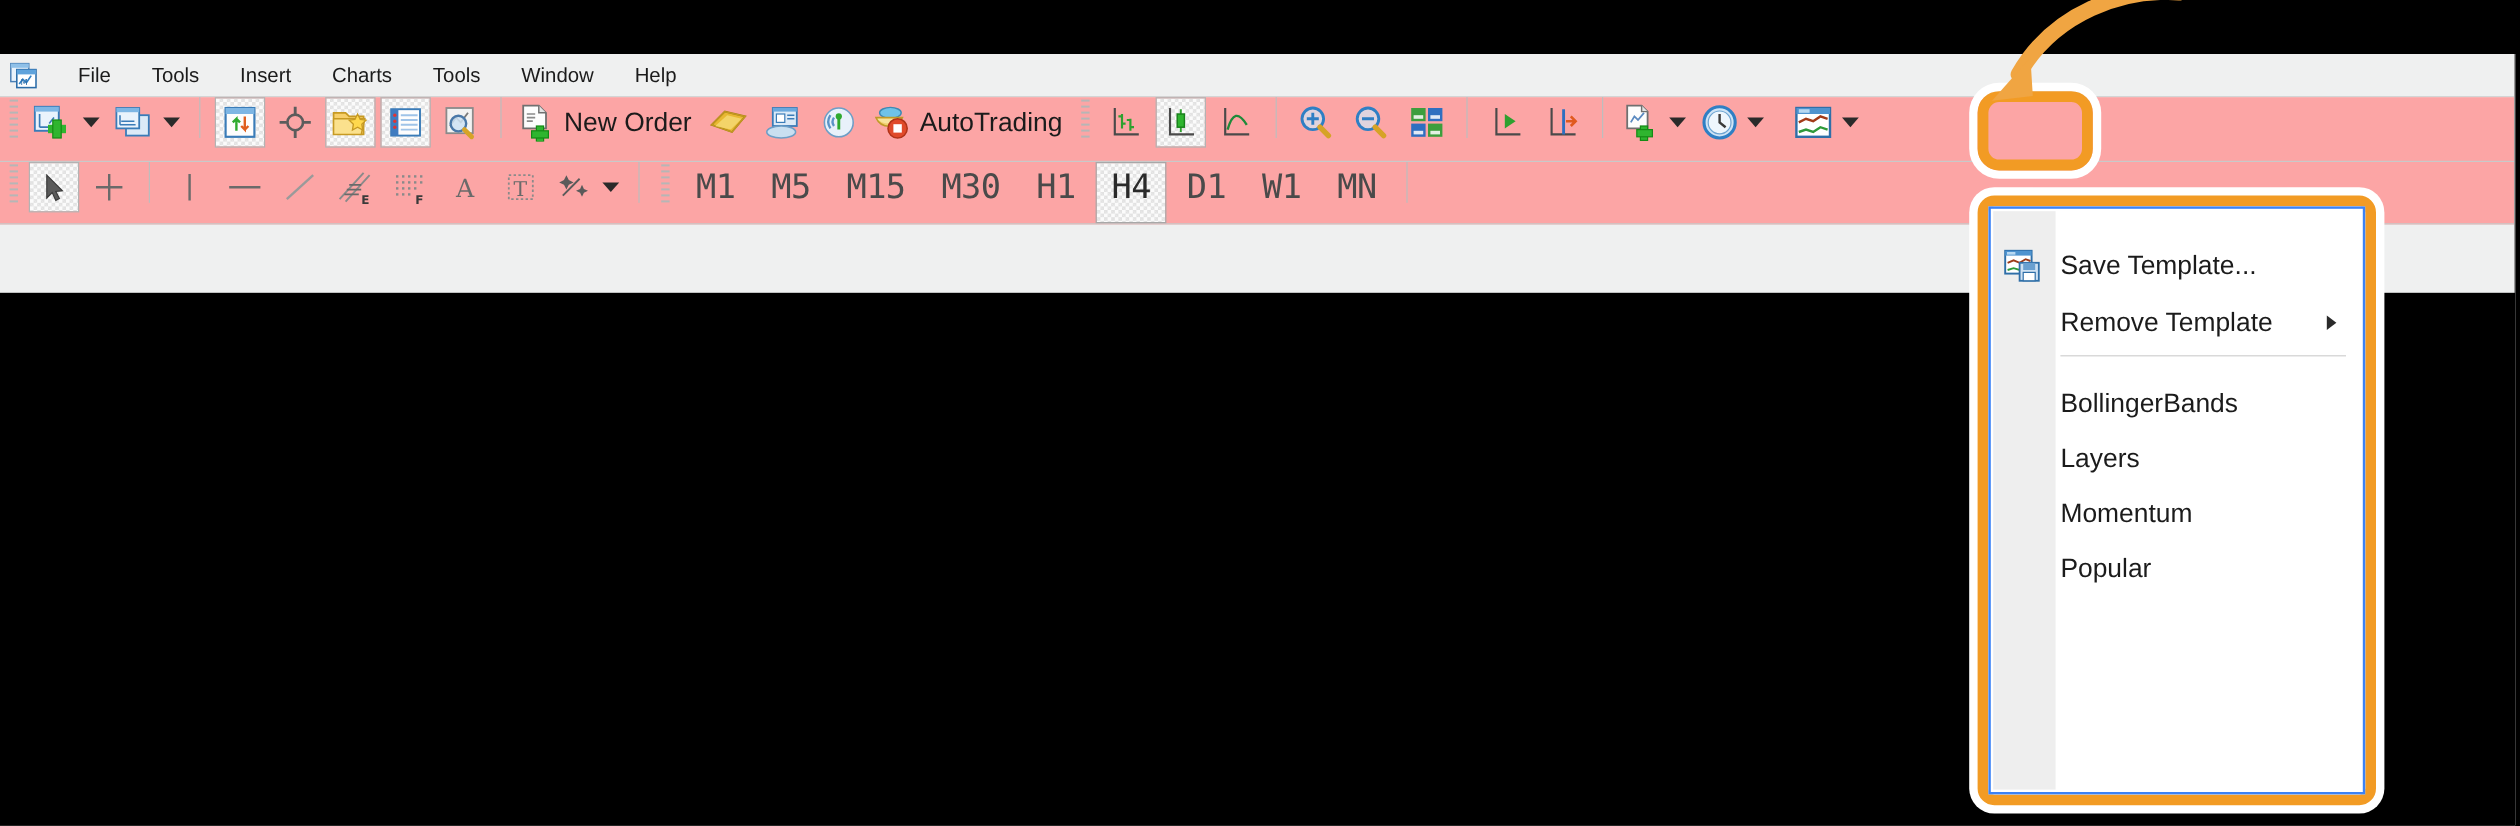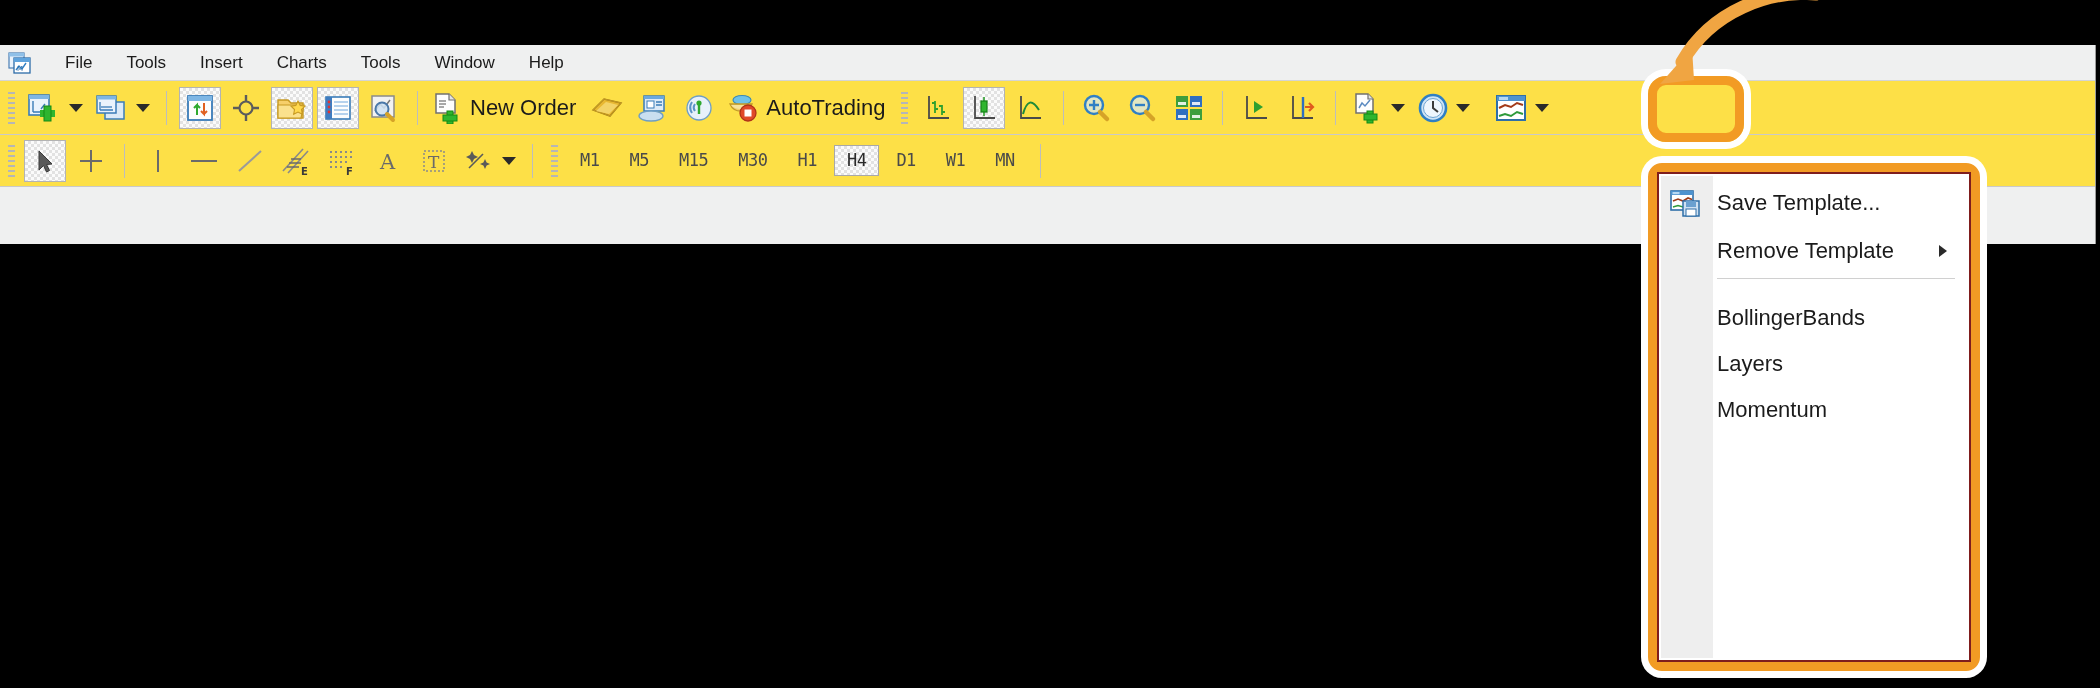--- a/index.html
+++ b/index.html
@@ -28,22 +28,22 @@
     padding-left: 8px;
   }
   .app-icon { width: 26px; height: 26px; position: relative; margin-right: 14px; flex: 0 0 auto; }
   .menu-item {
     font-size: 17px; color: #1b1b1b; padding: 2px 17px;
     white-space: nowrap; line-height: 1;
   }
 
   
   .toolbar {
-    position: relative; display: flex; align-items: center;
-    height: 54px; background: #fde047;
+    position: relative; display: flex; 
+    height: 54px; background: #fca5a5;
     border-bottom: 1px solid #c9c9c9;
   }
   .toolbar.second { height: 52px; }
   .grip {
     width: 10px; height: 36px; margin: 0 6px 0 6px; flex: 0 0 auto;
     background-image: repeating-linear-gradient(to bottom,
       #b6b6b6 0px, #b6b6b6 2px, transparent 2px, transparent 5px);
     background-size: 7px 5px; background-repeat: repeat-y;
     background-position: 2px 2px;
   }
@@ -61,21 +61,21 @@
     background-size: 6px 6px; background-position: 0 0, 3px 3px;
   }
   .tbtn.labeled { padding: 0 6px 0 2px; }
   .tlabel { font-size: 22px; color: #1b1b1b; margin-left: 6px; white-space: nowrap; }
   .caret {
     width: 0; height: 0; margin-left: 7px; flex: 0 0 auto;
     border-left: 7px solid transparent; border-right: 7px solid transparent;
     border-top: 8px solid #2a2a2a;
   }
   .tf {
-    font-size: 17px; color: #4a4a4a; padding: 6px 12px; margin: 0 2px;
+    font-size: 28px; color: #4a4a4a; padding: 6px 12px; margin: 0 2px;
     font-family: "DejaVu Sans Mono", monospace; letter-spacing: -0.5px;
     border: 1px solid transparent; flex: 0 0 auto; line-height: 1;
   }
   .tf.pressed {
     border: 1px solid #a8a8a8;
     background-image:
       linear-gradient(45deg, #e2e2e2 25%, transparent 25%, transparent 75%, #e2e2e2 75%),
       linear-gradient(45deg, #e2e2e2 25%, #fbfbfb 25%, #fbfbfb 75%, #e2e2e2 75%);
     background-size: 6px 6px; background-position: 0 0, 3px 3px;
     color: #2a2a2a;
@@ -102,22 +102,22 @@
   
   .menu-ring {
     position: absolute; left: 1648px; top: 163px;
     width: 332px; height: 508px;
     border: 9px solid #f29b24; border-radius: 14px;
     box-shadow: 0 0 0 7px #ffffff;
     z-index: 50; background: #fff;
   }
   .dropdown {
     position: absolute; inset: 0;
-    background: #ffffff; border: 2px solid #7f1d1d;
-    display: flex; flex-direction: column; padding: 5px 0;
+    background: #ffffff; border: 2px solid #3b82f6;
+    display: flex; flex-direction: column; padding: 23px 0;
   }
   .dd-gutter {
     position: absolute; left: 2px; top: 2px; bottom: 2px;
     width: 52px; background: #eeeeee;
   }
   .dd-item {
     position: relative; display: flex; align-items: center;
     height: 34px; padding-left: 58px; z-index: 2;
     font-size: 22px; color: #1b1b1b; white-space: nowrap;
   }
@@ -546,18 +546,21 @@
       </div>
       <div class="dd-gap-m"></div>
       <div class="dd-item">
         <span>Layers</span>
       </div>
       <div class="dd-gap-m"></div>
       <div class="dd-item">
         <span>Momentum</span>
       </div>
       <div class="dd-gap-m"></div>
+      <div class="dd-item">
+        <span>Popular</span>
+      </div>
       <div class="dd-gap-m"></div>
       <div class="dd-gap-m"></div>
     </div>
   </div>
 
 </div>
 
 </body></html>

